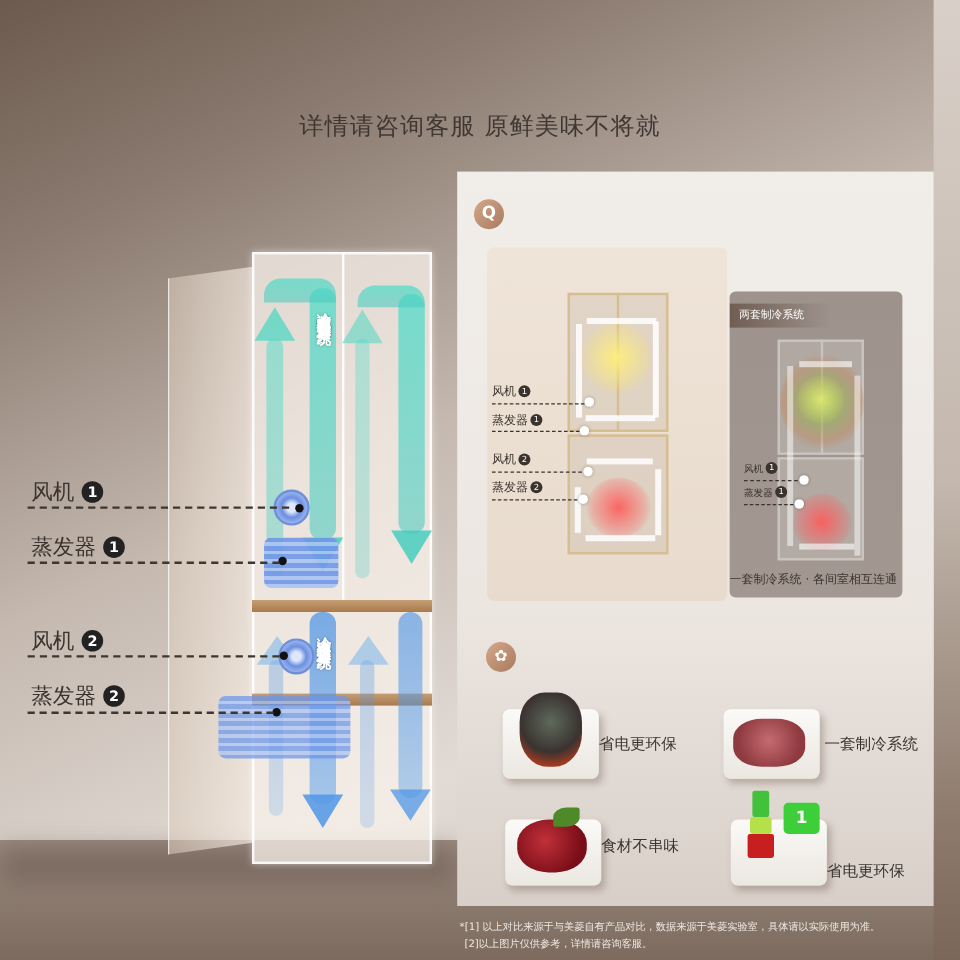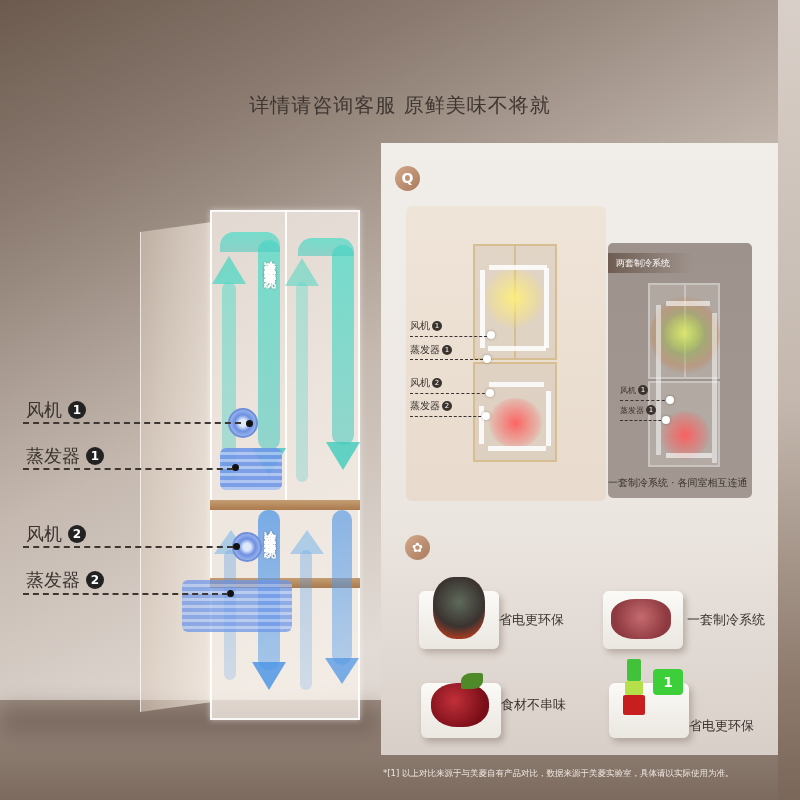--- a/index.html
+++ b/index.html
@@ -213,14 +213,15 @@
       <div style="position:absolute;left:18px;top:-24px;width:14px;height:22px;background:#42c23a;border-radius:2px"></div>
       <div style="position:absolute;left:16px;top:-2px;width:18px;height:14px;background:#b5e04a;border-radius:2px"></div>
       <div style="position:absolute;left:14px;top:12px;width:22px;height:20px;background:#c71f1f;border-radius:2px"></div>
       <div style="position:absolute;left:44px;top:-14px;width:30px;height:26px;background:#3ccf39;border-radius:4px;color:#fff;font-size:14px;font-weight:bold;text-align:center;line-height:26px">1</div>
     </div>
     <div class="feat" style="left:308px;top:574px">省电更环保</div>
   </div>
 
   <div class="foot">
     <div>*[1] 以上对比来源于与美菱自有产品对比，数据来源于美菱实验室，具体请以实际使用为准。</div>
+    <div style="padding-left:4px">[2]以上图片仅供参考，详情请咨询客服。</div>
   </div>
 </div>
 
 </body></html>

